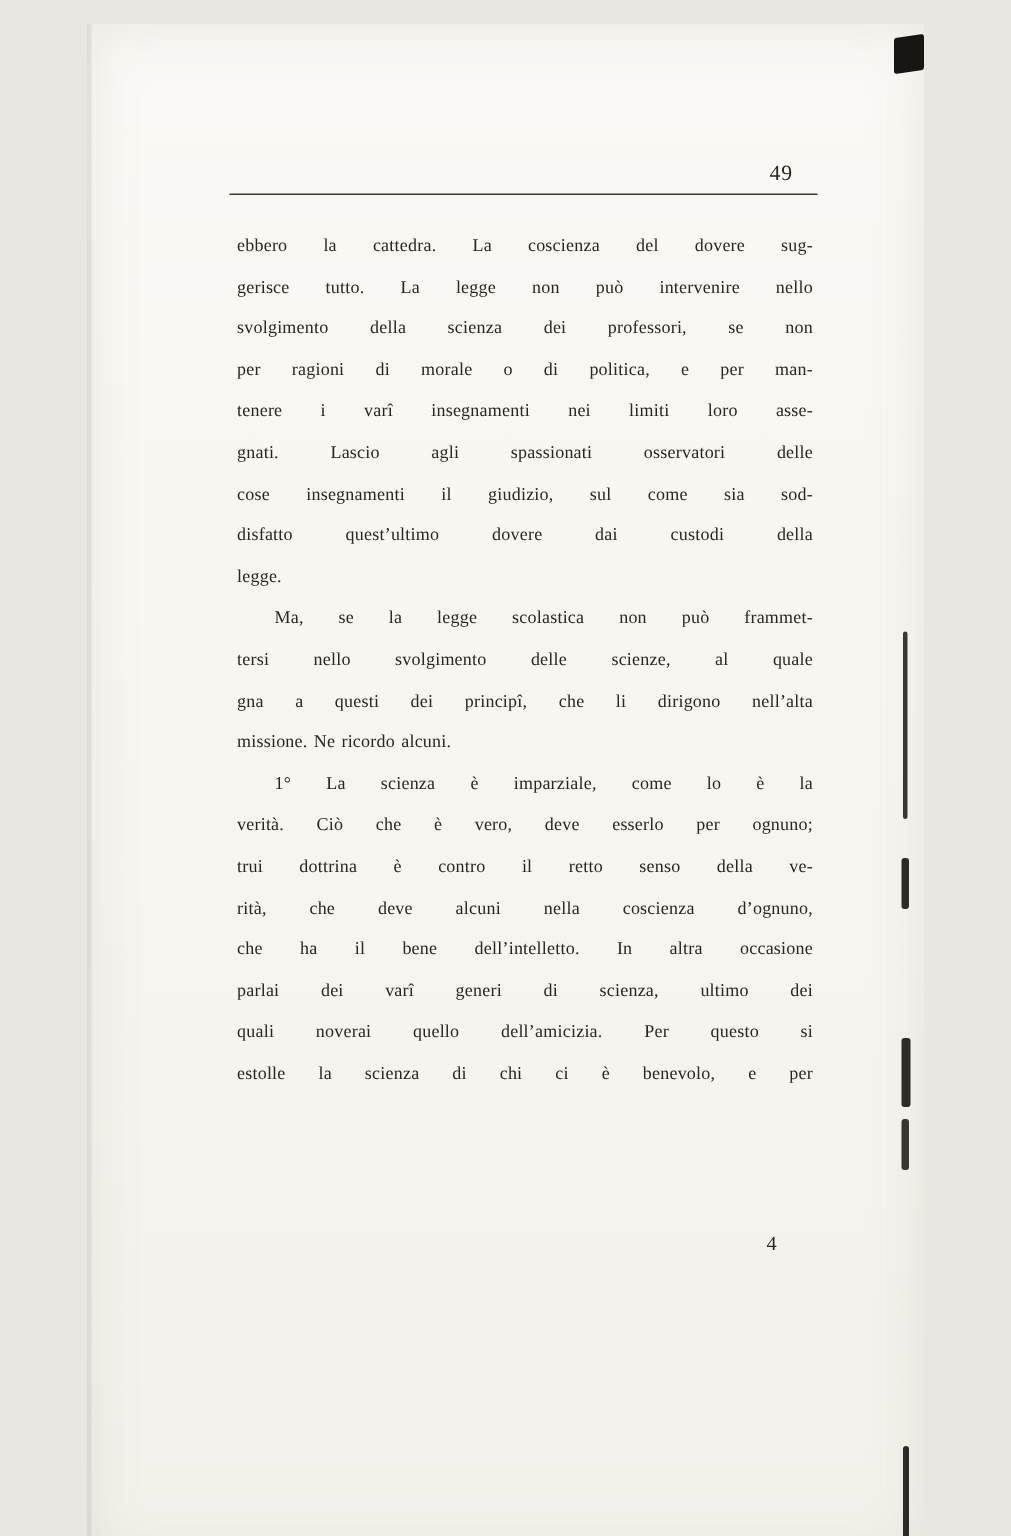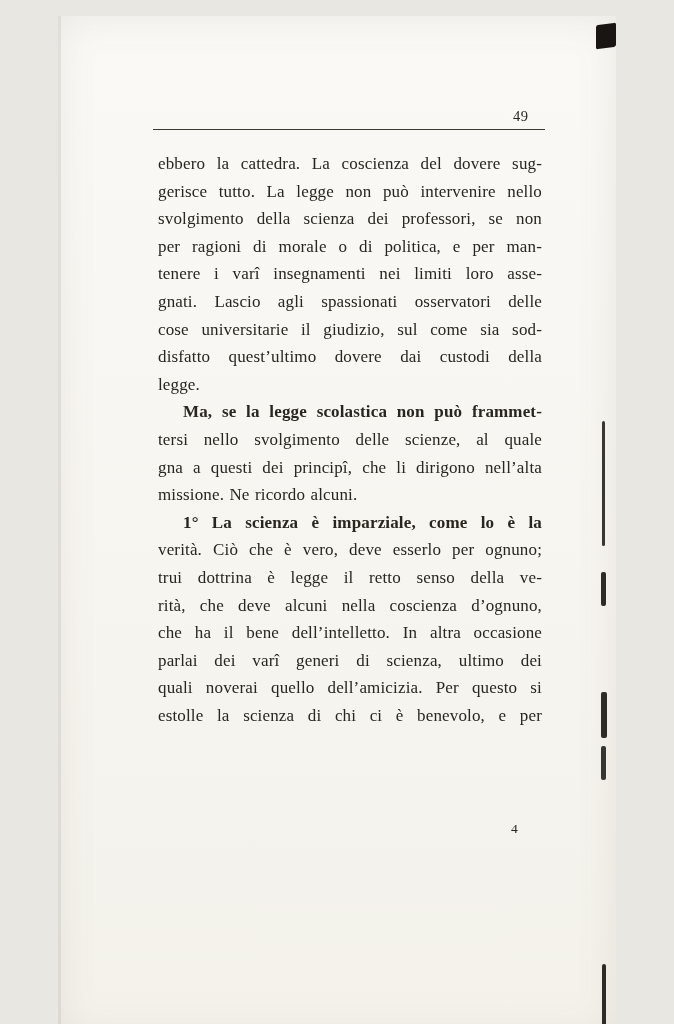--- a/index.html
+++ b/index.html
@@ -43,35 +43,34 @@
     height: 1.4px;
     background: #3c372f;
   }
   .text-block {
     position: absolute;
     left: 100px;
     top: 134px;
     width: 384px;
   }
   .line {
-    font-size: 17px;
+    font-size: 12px;
     line-height: 27.6px;
     height: 27.6px;
     white-space: nowrap;
     letter-spacing: 0.15px;
     word-spacing: 1px;
   }
   .line.just {
     white-space: normal;
     text-align: justify;
     text-align-last: justify;
   }
   .line.indent {
     padding-left: 25px;
-    font-weight: bold;
   }
   .signature {
     position: absolute;
     top: 805px;
     left: 453px;
     font-size: 13.5px;
   }
   
   .artifact {
     position: absolute;
@@ -96,30 +95,30 @@
 
   <div class="header-rule"></div>
 
   <div class="text-block">
       <div class="line just">ebbero la cattedra. La coscienza del dovere sug-</div>
       <div class="line just">gerisce tutto. La legge non può intervenire nello</div>
       <div class="line just">svolgimento della scienza dei professori, se non</div>
       <div class="line just">per ragioni di morale o di politica, e per man-</div>
       <div class="line just">tenere i varî insegnamenti nei limiti loro asse-</div>
       <div class="line just">gnati. Lascio agli spassionati osservatori delle</div>
-      <div class="line just">cose universitarie il giudizio, sul come sia sod-</div>
+      <div class="line just">cose insegnamenti il giudizio, sul come sia sod-</div>
       <div class="line just">disfatto quest’ultimo dovere dai custodi della</div>
       <div class="line">legge.</div>
       <div class="line just indent">Ma, se la legge scolastica non può frammet-</div>
       <div class="line just">tersi nello svolgimento delle scienze, al quale</div>
       <div class="line just">gna a questi dei principî, che li dirigono nell’alta</div>
       <div class="line">missione. Ne ricordo alcuni.</div>
       <div class="line just indent">1° La scienza è imparziale, come lo è la</div>
       <div class="line just">verità. Ciò che è vero, deve esserlo per ognuno;</div>
-      <div class="line just">trui dottrina è legge il retto senso della ve-</div>
+      <div class="line just">trui dottrina è contro il retto senso della ve-</div>
       <div class="line just">rità, che deve alcuni nella coscienza d’ognuno,</div>
       <div class="line just">che ha il bene dell’intelletto. In altra occasione</div>
       <div class="line just">parlai dei varî generi di scienza, ultimo dei</div>
       <div class="line just">quali noverai quello dell’amicizia. Per questo si</div>
       <div class="line just">estolle la scienza di chi ci è benevolo, e per</div>
     </div>
 
   <div class="signature">4</div>
 
   <div class="artifact art-corner"></div>

